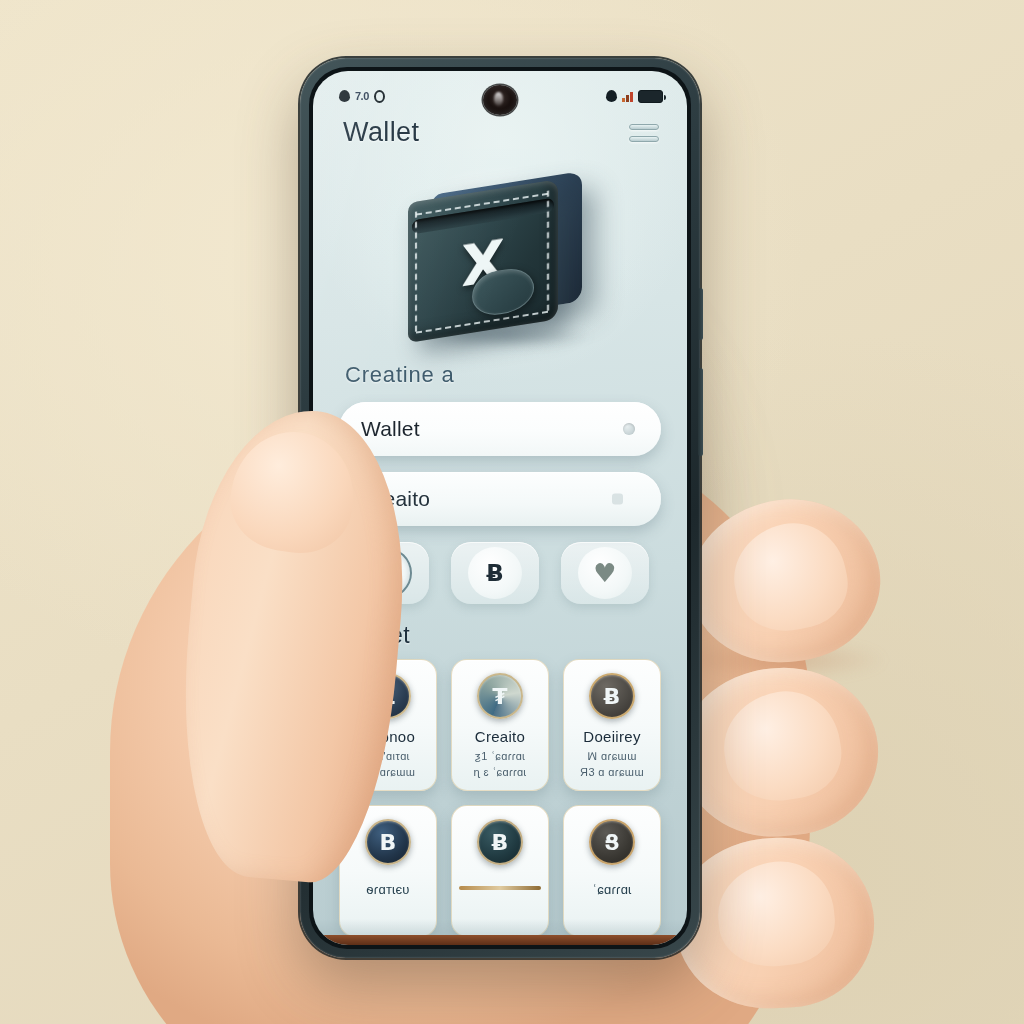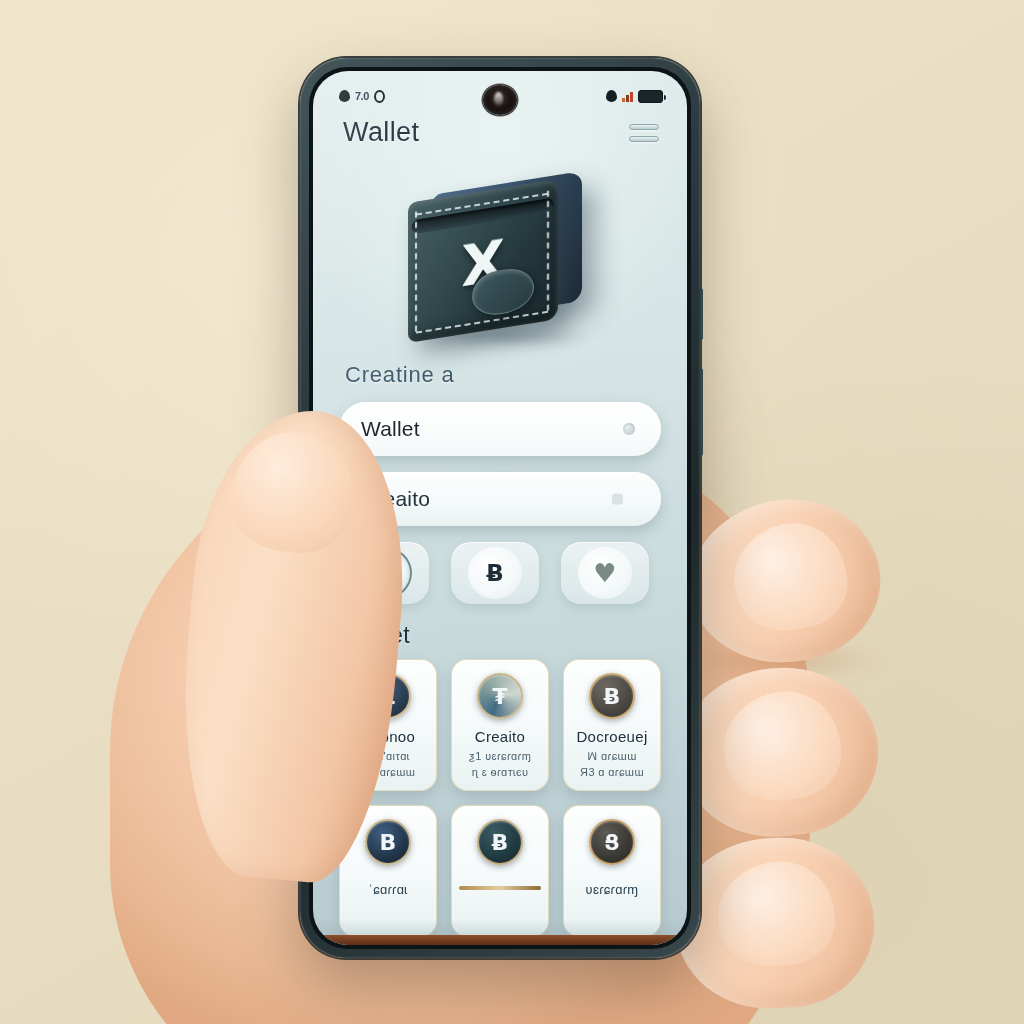--- a/index.html
+++ b/index.html
@@ -458,51 +458,51 @@
             </div>
             <div class="card-title">Dapnoo</div>
             <div class="card-sub">ꟼ ɑ'ɑιτɑɩ</div>
             <div class="card-sub">ɔℜ ɑɾɕɯɯ</div>
           </div>
           <div class="card">
             <div class="coin mix">
               <span class="coin-glyph">₮</span>
             </div>
             <div class="card-title">Creaito</div>
-            <div class="card-sub">ƺ1 ʋɛɾɕɾɑɾɱ</div>
-            <div class="card-sub">ɳ ɛ ѳɾɑтɩєυ</div>
+            <div class="card-sub">ƺ1 ʿɕɑɾɾɑɩ</div>
+            <div class="card-sub">ɳ ɛ ʿɕɑɾɾɑɩ</div>
           </div>
           <div class="card">
             <div class="coin grey">
               <span class="coin-glyph">Ƀ</span>
             </div>
-            <div class="card-title">Docroeuej</div>
+            <div class="card-title">Doeiirey</div>
             <div class="card-sub">ꟽ ɑɾɕɯɯ</div>
             <div class="card-sub">Я3 ɑ ɑɾɕɯɯ</div>
           </div>
         </div>
 
         <div class="grid second">
           <div class="card clipped">
             <div class="coin blue">
               <span class="coin-glyph">B</span>
             </div>
-            <div class="card-title clip">ʿɕɑɾɾɑɩ</div>
+            <div class="card-title clip">ѳɾɑтɩєυ</div>
           </div>
           <div class="card clipped">
             <div class="coin teal">
               <span class="coin-glyph">Ƀ</span>
             </div>
             <div class="card-underline"></div>
           </div>
           <div class="card clipped">
             <div class="coin warm">
               <span class="coin-glyph">Ց</span>
             </div>
-            <div class="card-title clip">ʋɛɾɕɾɑɾɱ</div>
+            <div class="card-title clip">ʿɕɑɾɾɑɩ</div>
           </div>
         </div>
 
       </div>
 
       <div class="screen-bottom-fade"></div>
       <div class="bottom-bar"></div>
       <div class="screen-gloss"></div>
     </div>
   </div>

